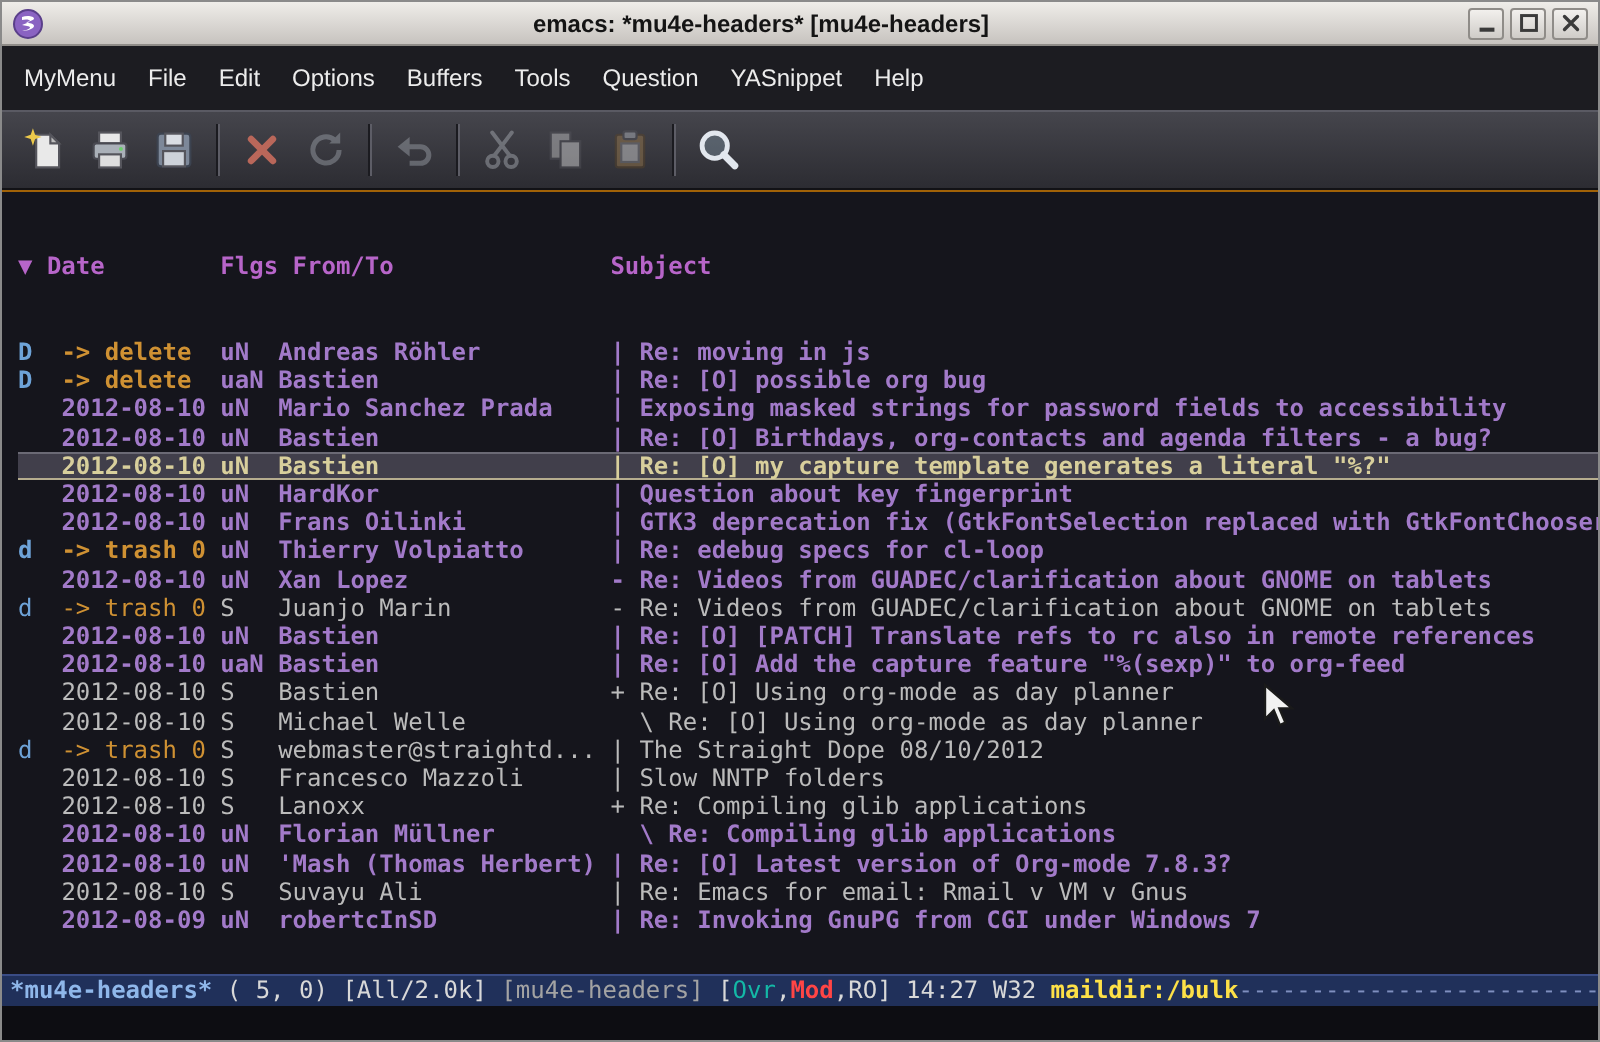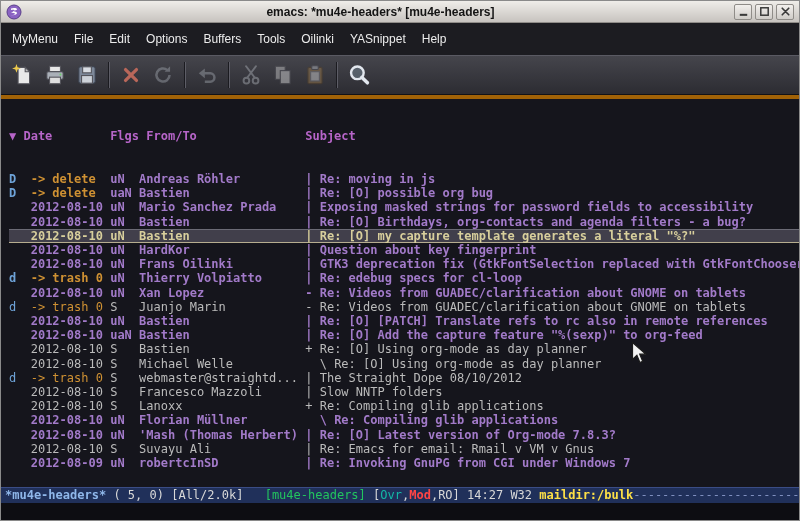--- a/index.html
+++ b/index.html
@@ -28,38 +28,38 @@
   .toolbar { height:40px; flex:none; background:linear-gradient(#45454c,#2c2c32);
              border-top:1px solid #5a5a63; border-bottom:1px solid #121216;
              display:flex; align-items:center; padding:0 6px; }
   .tbtn { width:32px; height:32px; display:flex; align-items:center; justify-content:center;
           border-radius:3px; background:transparent; border:none; }
   .tbtn.disabled { opacity:.42; }
   .tsep { width:2px; height:26px; border-left:1px solid #1b1b20; border-right:1px solid #5d5d66;
           margin:0 5px; flex:none; }
 
   
-  .buffer { flex:1; background:#15151c; border-top:4px solid #a16207; padding:2px 0 0 8px;
+  .buffer { flex:1; background:#15151c; border-top:1px solid #a16207; padding:2px 0 0 8px;
             overflow:hidden; font-size:12px; line-height:14.2px; white-space:pre; position:relative; }
   .hdrline { color:#b765c9; font-weight:bold; }
   .row { white-space:pre; }
   .row.unread { color:#a27ac9; font-weight:bold; }
   .row.read   { color:#bbbbbb; }
   .row .mark-char { color:#6ea3d8; }
   .row .mark-target { color:#cf9133; }
   .row.current { background:#413f4b; box-shadow:inset 0 1px 0 #6b6a75, inset 0 -1px 0 #b6ad8f; }
   .row.current span { color:#d8cf9c; font-style:normal; }
   .footer { color:#cf9133; font-style:italic; font-weight:bold; }
 
   
   .modeline { height:16px; flex:none; background:#20305a; border-top:1px solid #3a4c85;
               font-size:12px; line-height:15px; padding:0 4px; white-space:pre; overflow:hidden; }
   .ml-buffer { color:#8fb7ea; font-weight:bold; }
   .ml-plain  { color:#d8d8d8; }
-  .ml-mode   { color:#22c55e;margin-left:14px; }
+  .ml-mode   { color:#a3a3a3; }
   .ml-cyan   { color:#14b8a6; }
   .ml-red    { color:#ff4545; font-weight:bold; }
   .ml-folder { color:#fde047; font-weight:bold; }
   .ml-dim    { color:#7f8fbf; }
 
   
   .minibuffer { height:17px; flex:none; background:#0d0d12; }
 
   .cursor { position:absolute; left:630px; top:340px; z-index:50; }
 </style>
@@ -93,21 +93,21 @@
       </div>
   </div>
 
   <div class="menubar">
       <span class="menu-item">MyMenu</span>
       <span class="menu-item">File</span>
       <span class="menu-item">Edit</span>
       <span class="menu-item">Options</span>
       <span class="menu-item">Buffers</span>
       <span class="menu-item">Tools</span>
-      <span class="menu-item">Oilinki</span>
+      <span class="menu-item">Question</span>
       <span class="menu-item">YASnippet</span>
       <span class="menu-item">Help</span>
     </div>
 
   <div class="toolbar">
       <button class="tbtn">
         <svg viewBox="0 0 22 22" width="24" height="24">
           <path d="M6.5 4h6.5l4 4v11H6.5z" fill="#e9e9e9" stroke="#55555c"></path>
           <path d="M13 4l4 4h-4z" fill="#bdbdbd" stroke="#55555c"></path>
           <path d="M5 1l1 3 3 1-3 1-1 3-1-3-3-1 3-1z" fill="#ecc94b"></path>

